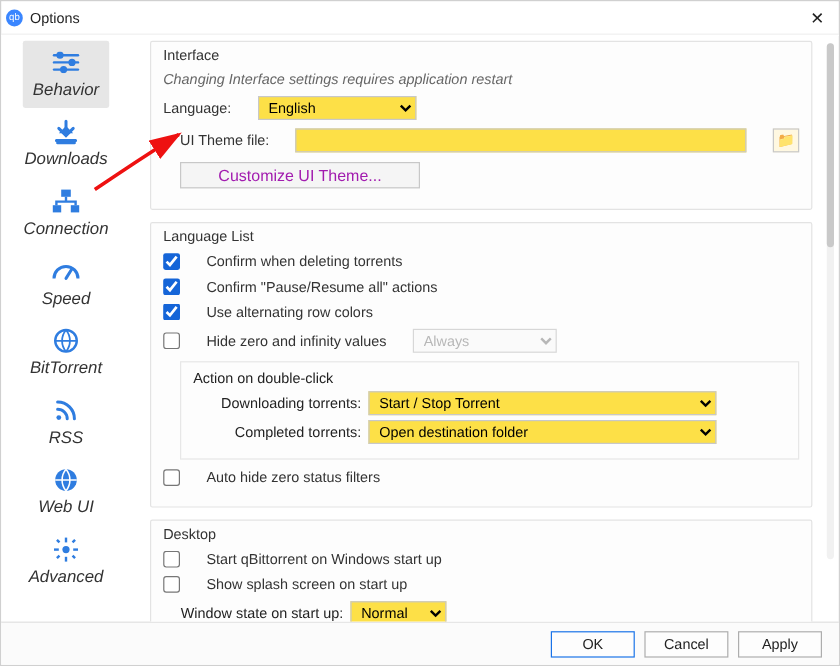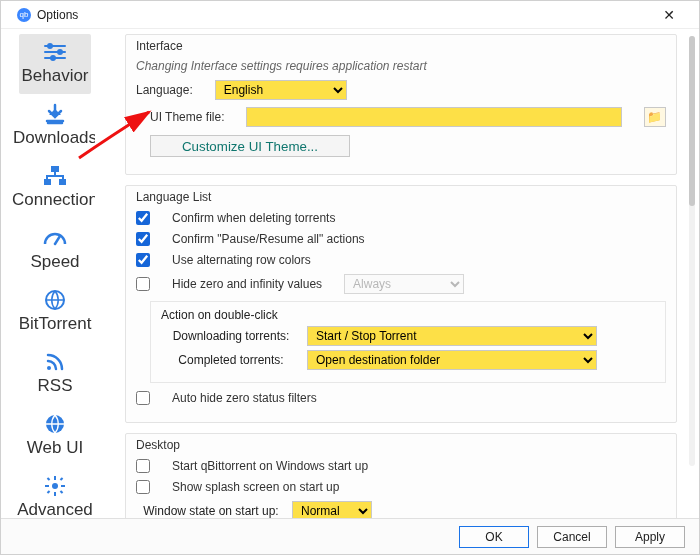--- a/index.html
+++ b/index.html
@@ -1,49 +1,49 @@
 <!DOCTYPE html>
 <html><head>
 <meta charset="utf-8">
 <style>
   * { box-sizing: border-box; }
   html, body { margin:0; padding:0; font-family: "Segoe UI", Arial, sans-serif; font-size:12px; color:#222; background:#fff; }
   .window { width:700px; height:555px; border:1px solid #d0d0d0; position:relative; display:flex; flex-direction:column; }
-  .titlebar { height:28px; display:flex; align-items:center; padding:0 16px; border-bottom:1px solid #eee; }
+  .titlebar { height:28px; display:flex; align-items:center; padding:0 4px; border-bottom:1px solid #eee; }
   .titlebar .appicon { width:14px; height:14px; border-radius:50%; background:#3a86ff; margin-right:6px; display:flex; align-items:center; justify-content:center; color:#fff; font-size:8px; }
   .titlebar .title { flex:0 0 auto; }
   .titlebar .spacer { flex:1; }
   .titlebar .close { width:28px; text-align:center; font-size:14px; cursor:default; }
   .body { flex:1; display:flex; overflow:hidden; border-top:1px solid #fff; }
   .sidebar { width:94px; background:#fff; overflow-y:auto; padding:4px 4px 4px 18px; }
   .sitem { display:flex; flex-direction:column; align-items:center; justify-content:center; padding:6px 0 8px 0; margin-bottom:2px; border-radius:2px; cursor:default; }
   .sitem.selected { background:#e6e6e6; }
   .sitem .icon { width:28px; height:24px; margin-bottom:2px; display:flex; align-items:center; justify-content:center; color:#2f7de0; }
-  .sitem .lbl { font-size:17px; color:#333; }
+  .sitem .lbl { font-size:14px; color:#333;font-style:italic; }
   .content-wrap { flex:1; position:relative; }
   .content { position:absolute; inset:0 14px 0 0; overflow:hidden; padding:4px 8px 0 30px; }
   .scrollbar { position:absolute; right:4px; top:6px; width:6px; height:430px; background:#f1f1f1; border-radius:3px; }
   .scrollbar .thumb { position:absolute; left:0; top:0; width:6px; height:170px; background:#c9c9c9; border-radius:3px; }
   .group { border:1px solid #e3e3e3; border-radius:2px; padding:6px 10px 10px 10px; margin-bottom:10px; background:#fdfdfd; }
   .group > .legend { font-size:12px; color:#333; margin:-2px 0 6px 0; }
   .hint { color:#666; font-style:italic; margin-bottom:2px; }
   .row { display:flex; align-items:center; gap:22px; margin:7px 0; }
   .sub { margin-left:14px;align-items:center; }
   label.lbl { color:#333; }
   select, input[type=text] { font:inherit; border:1px solid #c8c8c8; background:#fde047; height:20px; padding:0 4px; }
   select { appearance:auto; }
   .lang { width:132px; }
   .ufile { flex:1; }
   .folderbtn { width:22px; height:20px; border:1px solid #c8c8c8; background:#fff8e1; display:flex; align-items:center; justify-content:center; }
   .btn { height:22px; border:1px solid #c8c8c8; background:#fafafa; padding:0 14px; cursor:default; }
   .btn-wide { width:200px; text-align:center; }
-  .btn-disabled { color:#0f766e; background:#f5f5f5; }
+  .btn-disabled { color:#a21caf; background:#f5f5f5; }
   input[type=checkbox].cb { width:14px; height:14px; accent-color:#1565d8; margin:0; }
   .ddwrap { display:flex; align-items:center; gap:6px; margin:4px 0; }
-  .ddwrap .ddlabel { width:140px; text-align:center; }
+  .ddwrap .ddlabel { width:140px; text-align:right; }
   .ddwrap select { width:290px; }
   select.disabled { color:#9a9a9a; background:#fafafa; }
   .always { width:120px; }
   .footer { height:36px; border-top:1px solid #e0e0e0; display:flex; align-items:center; justify-content:flex-end; gap:8px; padding:0 14px; background:#fbfbfb; }
   .footer .fbtn { min-width:70px; height:22px; border:1px solid #adadad; background:#fdfdfd; display:flex; align-items:center; justify-content:center; }
   .footer .fbtn.primary { border-color:#1a73e8; }
   
   .arrow-overlay { position:absolute; left:70px; top:105px; pointer-events:none; }
 </style>
 </head>

